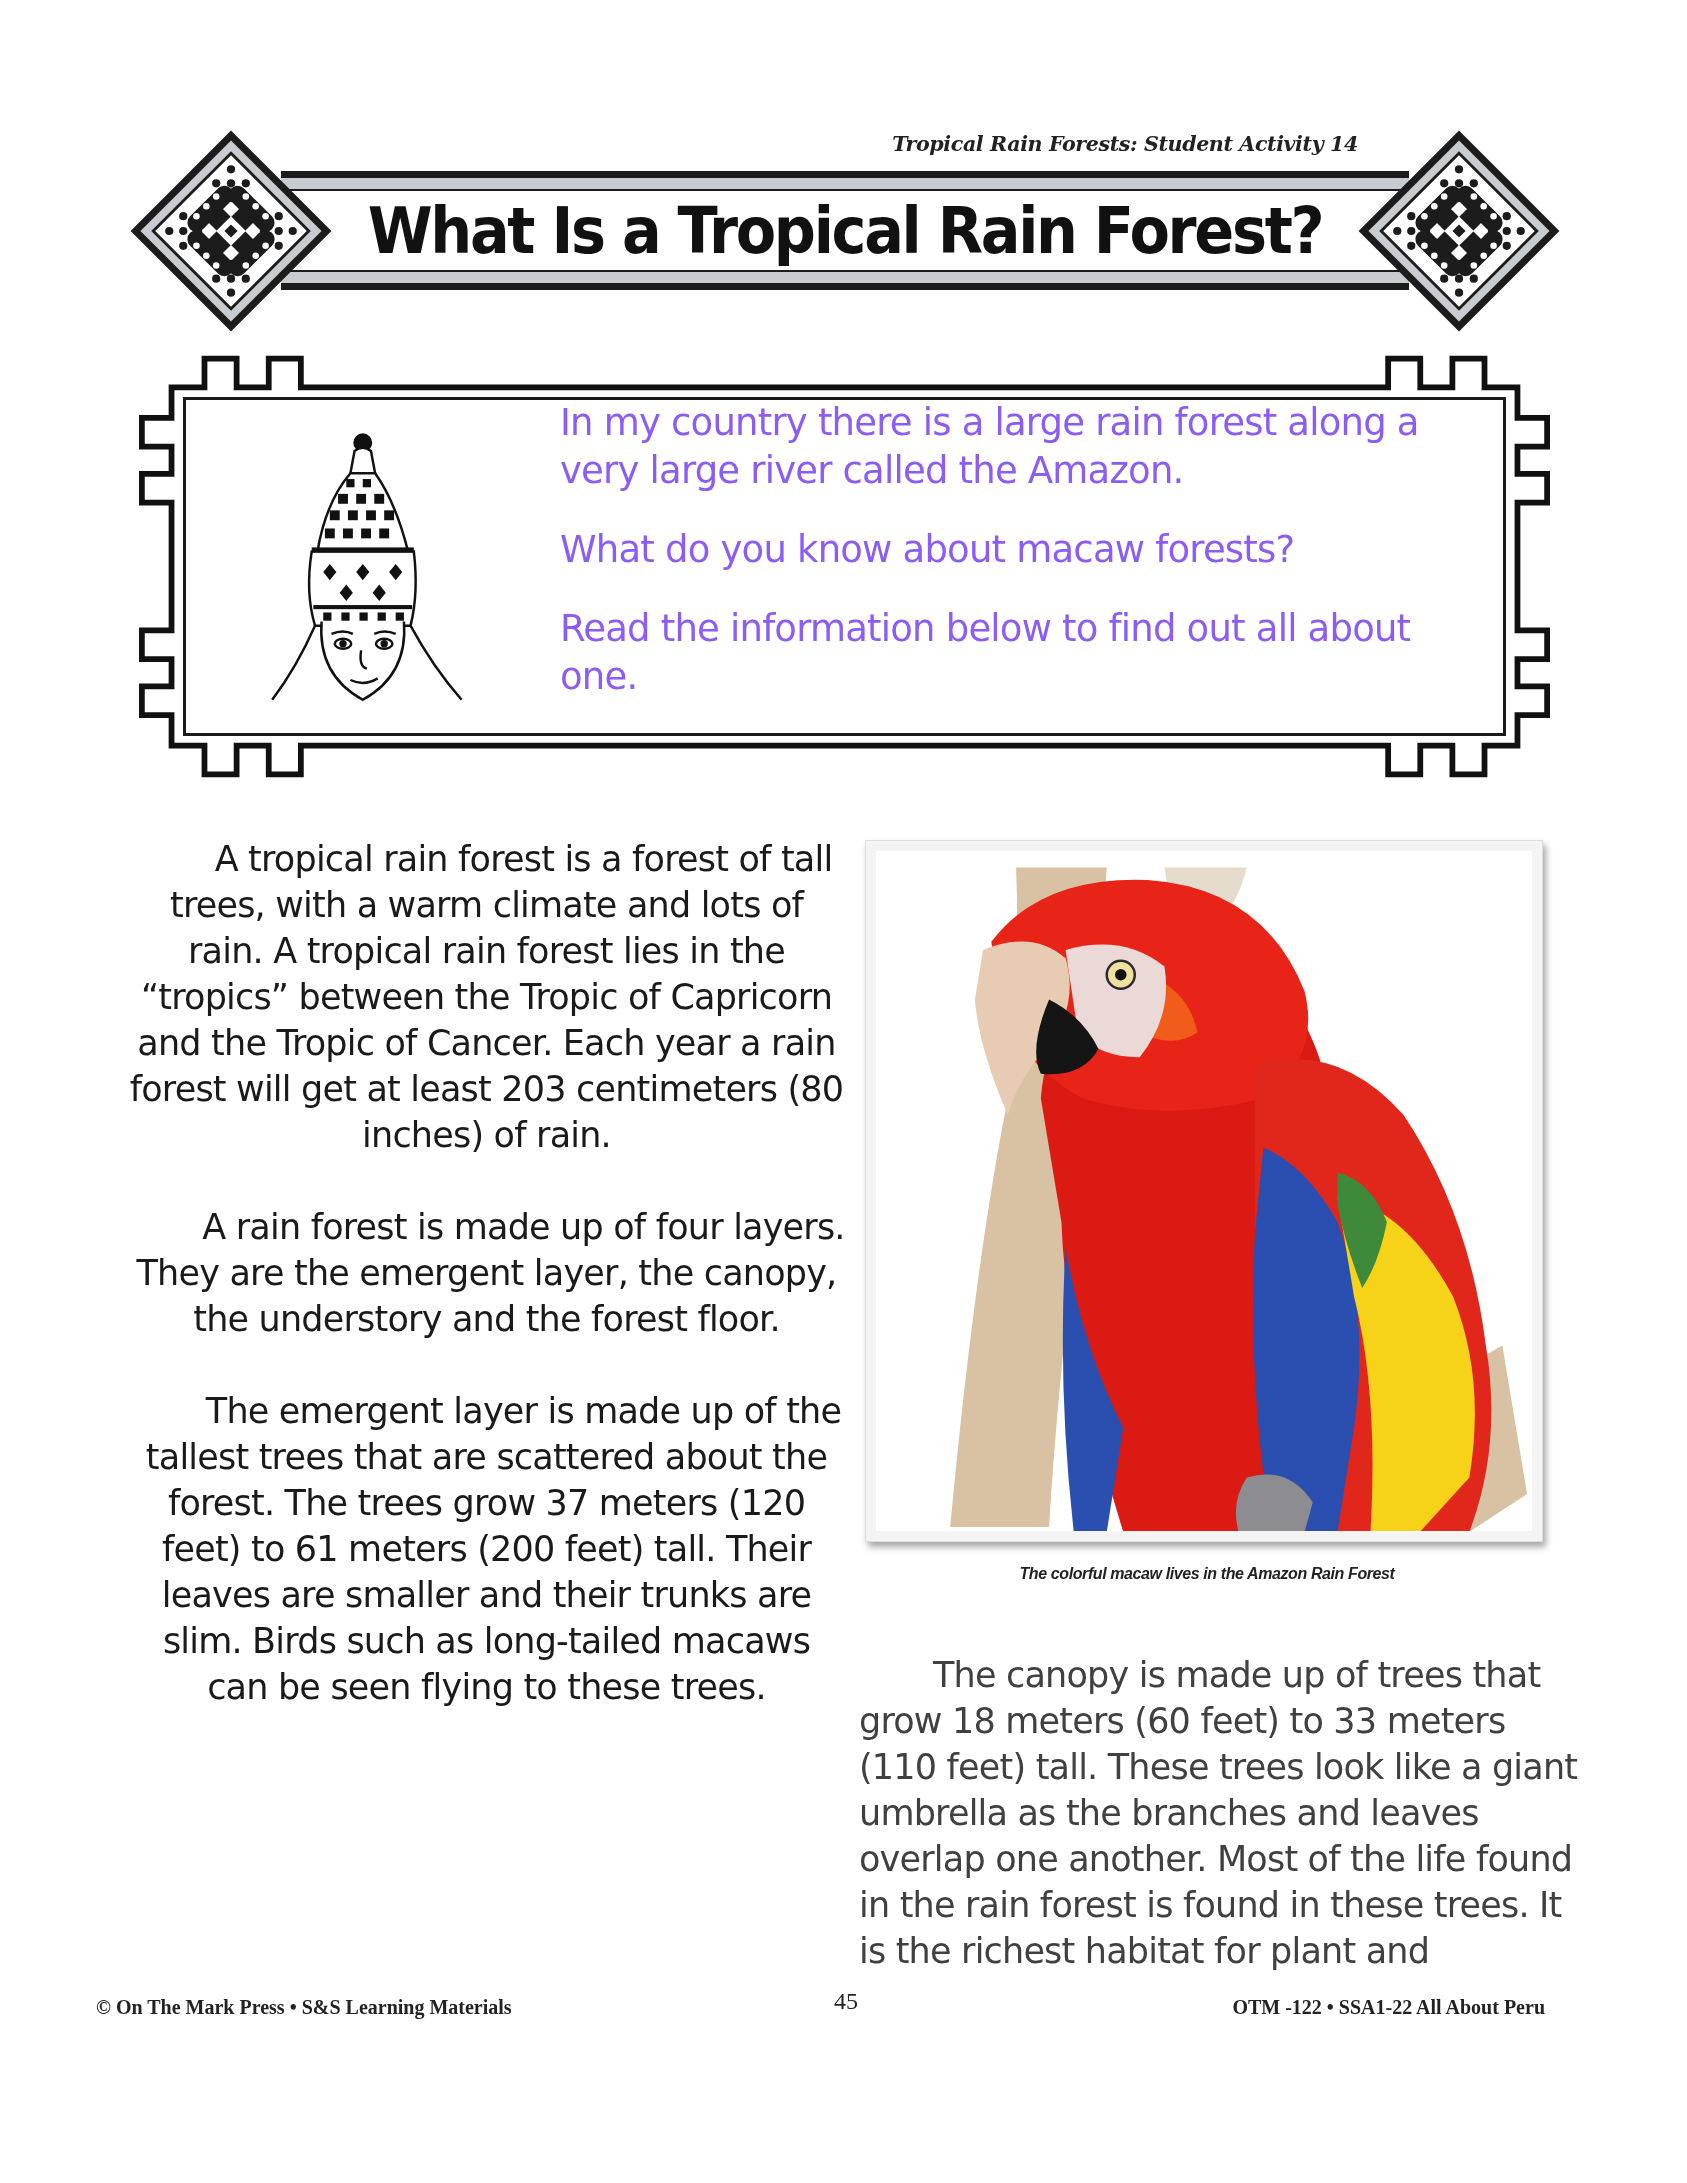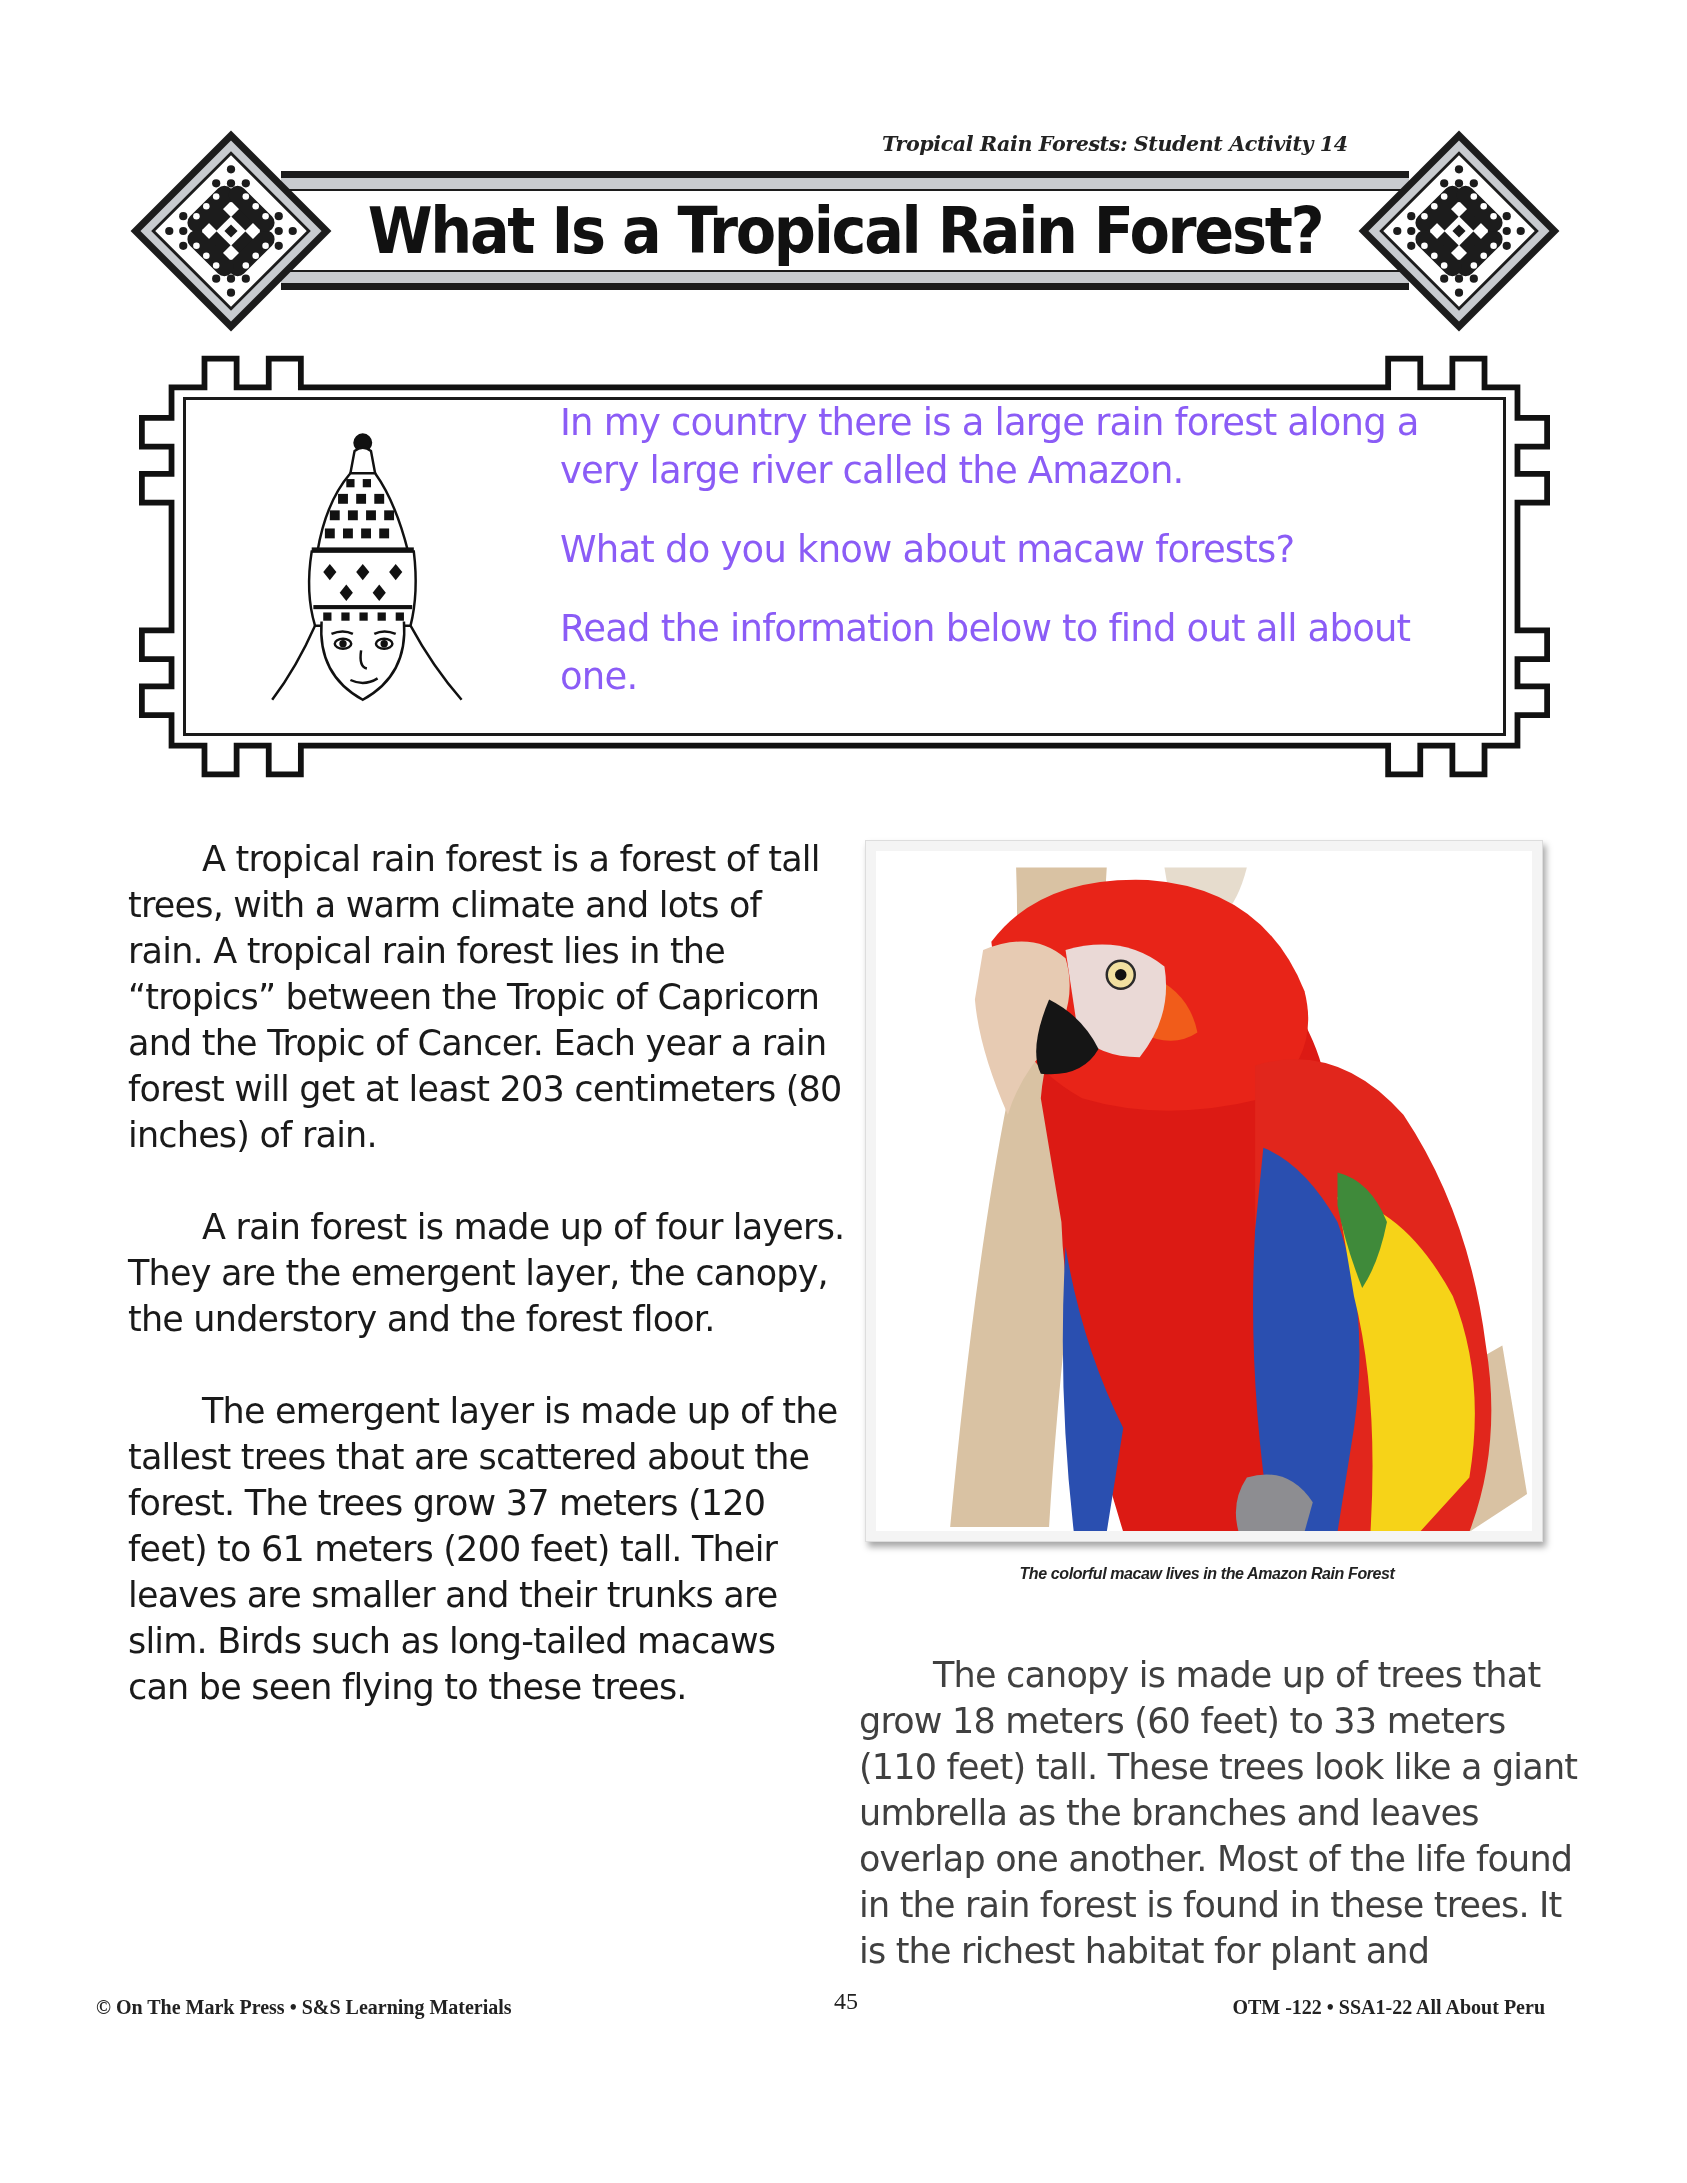--- a/index.html
+++ b/index.html
@@ -1,21 +1,21 @@
 <!DOCTYPE html>
 <html style="font-size:13px"><head>
 <meta charset="utf-8">
 <style>
   html, body { margin: 0; padding: 0; background: #ffffff; }
   body { width: 1687px; height: 2183px; position: relative; overflow: hidden; font-family: "DejaVu Sans", sans-serif; color: #1a1a1a; }
 
   .activity-label {
     position: absolute; left: 882px; top: 132px; width: 486px;
     font-family: "DejaVu Serif", serif; font-style: italic; font-weight: bold;
-    font-size: 20.6px; color: #222; text-align: left; letter-spacing: -0.4px;
+    font-size: 20.6px; color: #222; text-align: center; letter-spacing: -0.4px;
   }
 
   
   .banner { position: absolute; left: 124px; top: 124px; width: 1442px; height: 214px; }
   .banner-band {
     position: absolute; left: 157px; right: 157px; top: 47px; height: 119px;
     background: #fff;
   }
   .band-line { position: absolute; left: 0; right: 0; }
   .band-top-dark { top: 0; height: 6.6px; background: #1c1c1c; }
@@ -42,21 +42,21 @@
     position: absolute; left: 428px; top: 49px; width: 931px;
     font-family: "DejaVu Sans", sans-serif; font-size: 37px; line-height: 48px;
     color: #8b5cf6; letter-spacing: -0.8px;
   }
   .intro-text p { margin: 0 0 31px 0; }
   .boy-illustration { position: absolute; left: 107px; top: 78px; width: 264px; height: 280px; }
 
   
   .col-left {
     position: absolute; left: 128px; top: 836px; width: 717px;
-    font-size: 35px; line-height: 46px; color: #1a1a1a; letter-spacing: -0.8px;
+    font-size: 35px; line-height: 46px; color: #1a1a1a; letter-spacing: -0.8px; text-align: center;
   }
   .col-left p, .col-right p { margin: 0 0 46px 0; text-indent: 74px; }
   .col-right {
     position: absolute; left: 859px; top: 1652px; width: 725px;
     font-size: 35px; line-height: 46px; color: #404040; letter-spacing: -0.8px;
   }
 
   
   .photo-frame {
     position: absolute; left: 865px; top: 840px; width: 676px; height: 700px;

